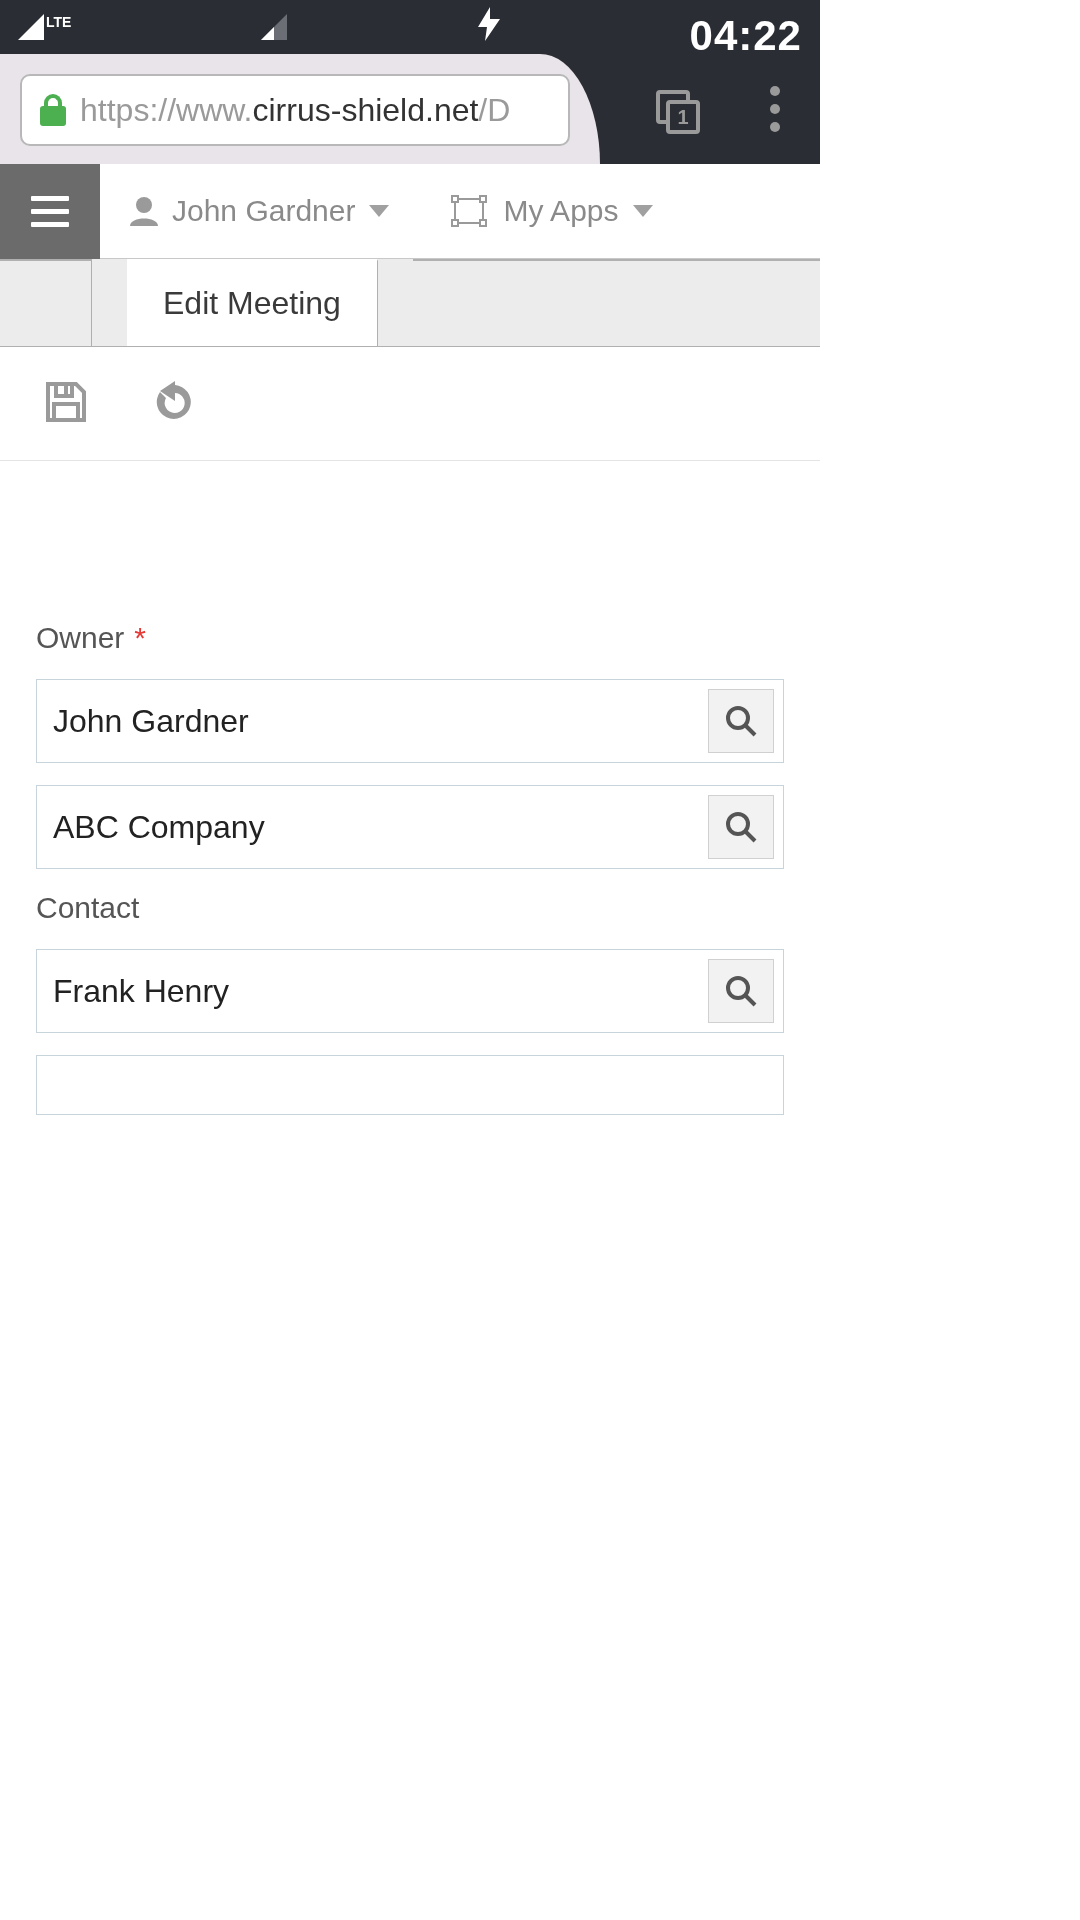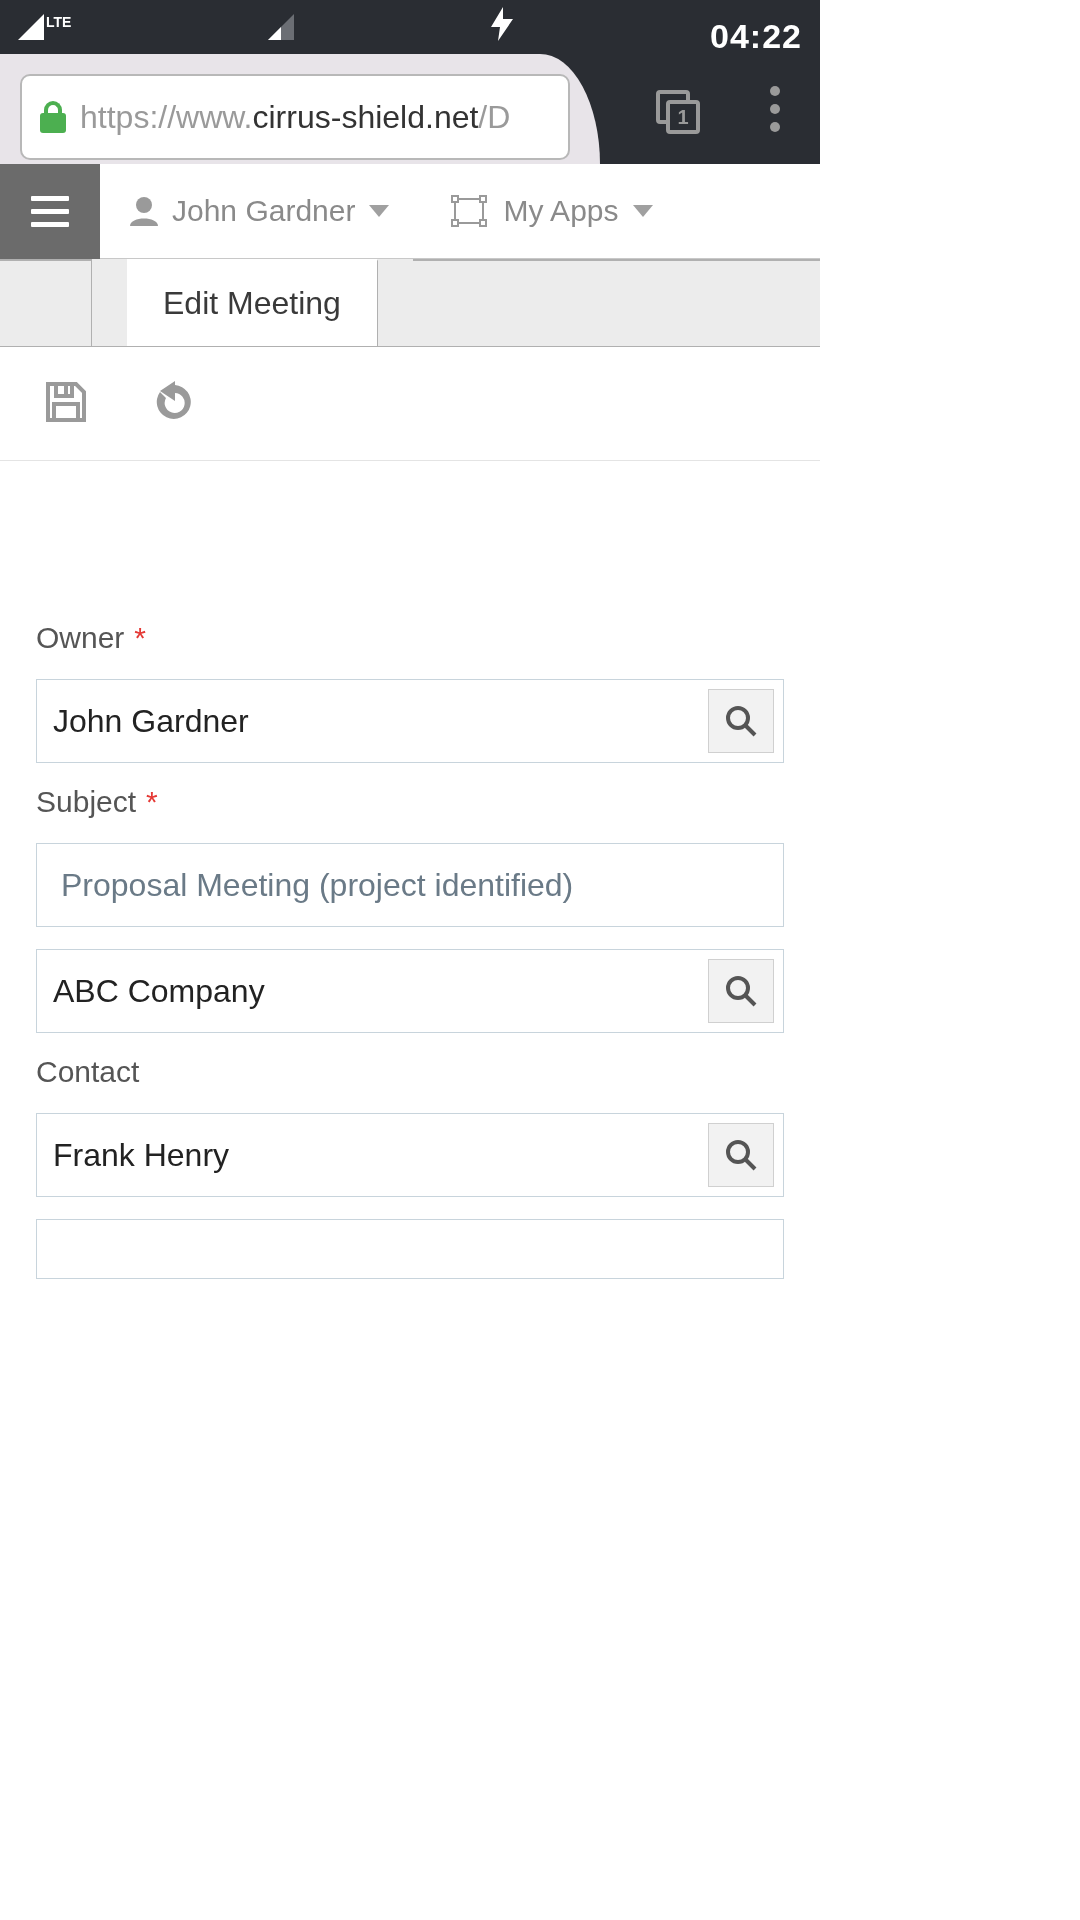--- a/index.html
+++ b/index.html
@@ -1,31 +1,31 @@
 <!DOCTYPE html>
 <html><head>
 <meta charset="utf-8">
 <style>
   * { box-sizing: border-box; margin: 0; padding: 0; }
   html, body { width: 820px; height: 1456px; font-family: Arial, Helvetica, sans-serif; background: #fff; }
   
   
   .status-bar { background: #2a2d33; height: 54px; display: flex; align-items: center; justify-content: space-between; padding: 0 18px; color: #fff; gap: 10px; }
-  .status-bar .time { font-size: 34px; font-weight: 600; letter-spacing: 1px; margin-top: 18px; }
+  .status-bar .time { font-size: 42px; font-weight: 600; letter-spacing: 1px; margin-top: 18px; }
   .status-bar .signal-lte { display: flex; align-items: flex-end; gap: 2px; position: relative; }
   .status-bar .lte-text { font-size: 14px; font-weight: bold; position: relative; top: -10px; }
   .triangle-full { width: 0; height: 0; border-style: solid; border-width: 0 0 26px 26px; border-color: transparent transparent #fff transparent; }
   .triangle-half { width: 0; height: 0; border-style: solid; border-width: 0 0 26px 26px; border-color: transparent transparent #6b6e74 transparent; position: relative; }
   .triangle-half::after { content:""; position:absolute; left:-26px; top:13px; width:0; height:0; border-style:solid; border-width:0 0 13px 13px; border-color: transparent transparent #fff transparent;}
   .bolt { font-size: 30px; }
   
   
   .browser-chrome { background: #2a2d33; height: 110px; position: relative; }
   .tab-shape { position: absolute; top: 0; left: 0; right: 220px; height: 110px; background: #e8e4e9; border-top-right-radius: 60px 110px; }
-  .url-bar { position: absolute; top: 20px; left: 20px; right: 250px; height: 86px; background: #fff; border: 2px solid #b8b8b8; border-radius: 10px; display: flex; align-items: center; padding: 17px 18px; gap: 14px; }
+  .url-bar { position: absolute; top: 20px; left: 20px; right: 250px; height: 72px; background: #fff; border: 2px solid #b8b8b8; border-radius: 10px; display: flex; align-items: center; padding: 17px 18px; gap: 14px; }
   .lock-icon { width: 26px; height: 32px; position: relative; }
   .lock-shackle { width: 18px; height: 14px; border: 4px solid #4caf50; border-bottom: none; border-radius: 10px 10px 0 0; position: absolute; top: 0; left: 4px; }
   .lock-body { width: 26px; height: 20px; background: #4caf50; position: absolute; bottom: 0; border-radius: 3px; }
   .url-text { font-size: 32px; color: #9a9a9a; white-space: nowrap; overflow: hidden; }
   .url-text .dark { color: #333; }
   .tabs-icon { position: absolute; right: 120px; top: 36px; width: 44px; height: 44px; }
   .tabs-icon .back-sq { position: absolute; top: 0; left: 0; width: 34px; height: 34px; border: 4px solid #9a9a9a; border-radius: 4px; }
   .tabs-icon .front-sq { position: absolute; top: 10px; left: 10px; width: 34px; height: 34px; background: #2a2d33; border: 4px solid #9a9a9a; border-radius: 4px; display: flex; align-items: center; justify-content: center; color: #9a9a9a; font-size: 20px; font-weight: bold;}
   .dots-menu { position: absolute; right: 40px; top: 32px; display: flex; flex-direction: column; gap: 8px; }
   .dots-menu span { width: 10px; height: 10px; background: #9a9a9a; border-radius: 50%; display: block; }
@@ -167,24 +167,20 @@
       <input class="text-input" value="John Gardner" style="">
       <div class="lookup-btn">
         <svg width="34" height="34" viewBox="0 0 34 34" fill="none" stroke="#555" stroke-width="4">
             <circle cx="14" cy="14" r="10"></circle>
             <line x1="22" y1="22" x2="31" y2="31"></line>
           </svg>
       </div>
     </div>
   </div>
 
-  <div class="field">
-    <label class="field-label"><span>Subject</span><span class="req">*</span></label>
-    <input class="text-input placeholder-style" value="Proposal Meeting (project identified)" style="">
-  </div>
 
   <div class="field">
     <div class="lookup-wrap">
       <input class="text-input" value="ABC Company" style="">
       <div class="lookup-btn">
         <svg width="34" height="34" viewBox="0 0 34 34" fill="none" stroke="#555" stroke-width="4">
             <circle cx="14" cy="14" r="10"></circle>
             <line x1="22" y1="22" x2="31" y2="31"></line>
           </svg>
       </div>

